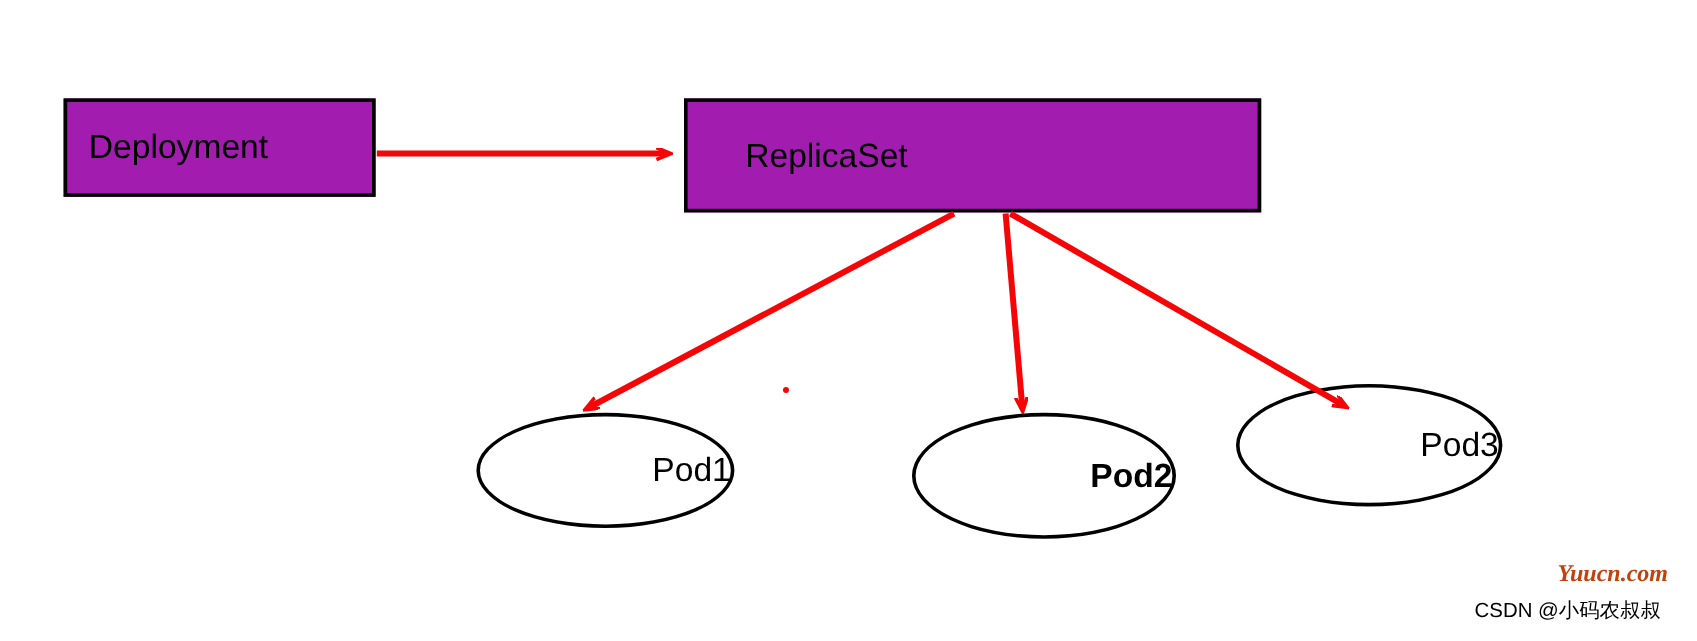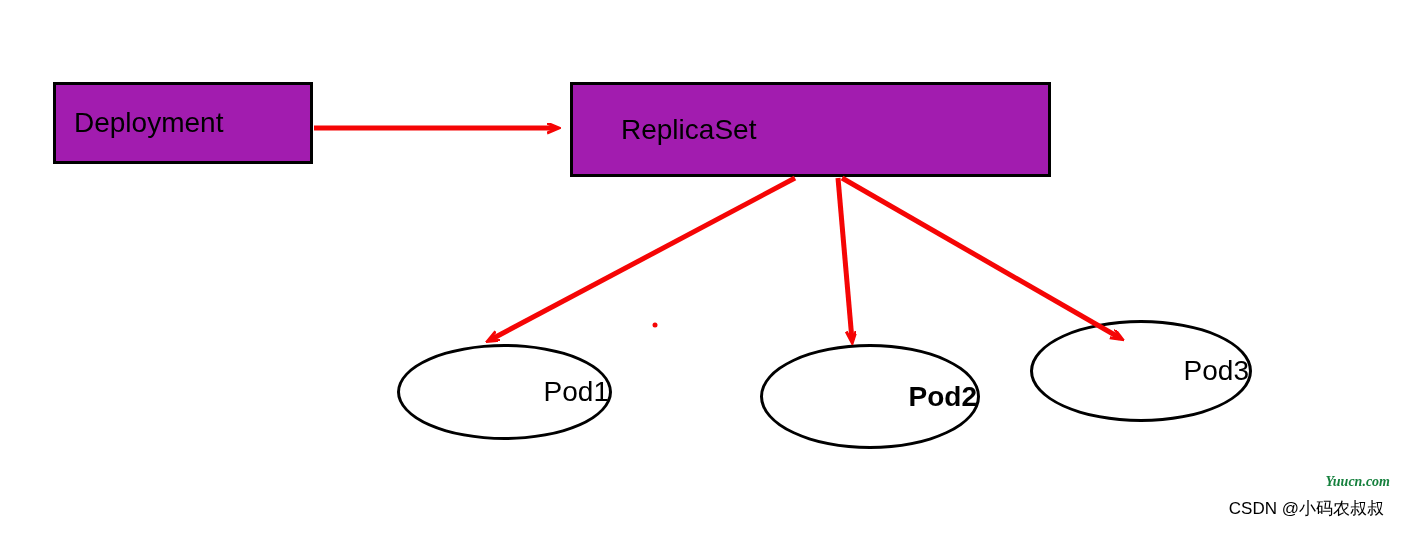--- a/index.html
+++ b/index.html
@@ -29,22 +29,22 @@
       justify-content: flex-end;
       font-size: 28px;
       color: #000;
       background: #fff;
     }
     .watermark-red {
       position: absolute;
       font-family: "Times New Roman", serif;
       font-style: italic;
       font-weight: bold;
-      color: #15803d;
-      font-size: 14px;
+      color: #c2410c;
+      font-size: 20px;
     }
     .watermark-gray {
       position: absolute;
       color: #000000;
       font-size: 17px;
     }
     svg.arrows {
       position: absolute;
       top: 0; left: 0;
       width: 1414px;

